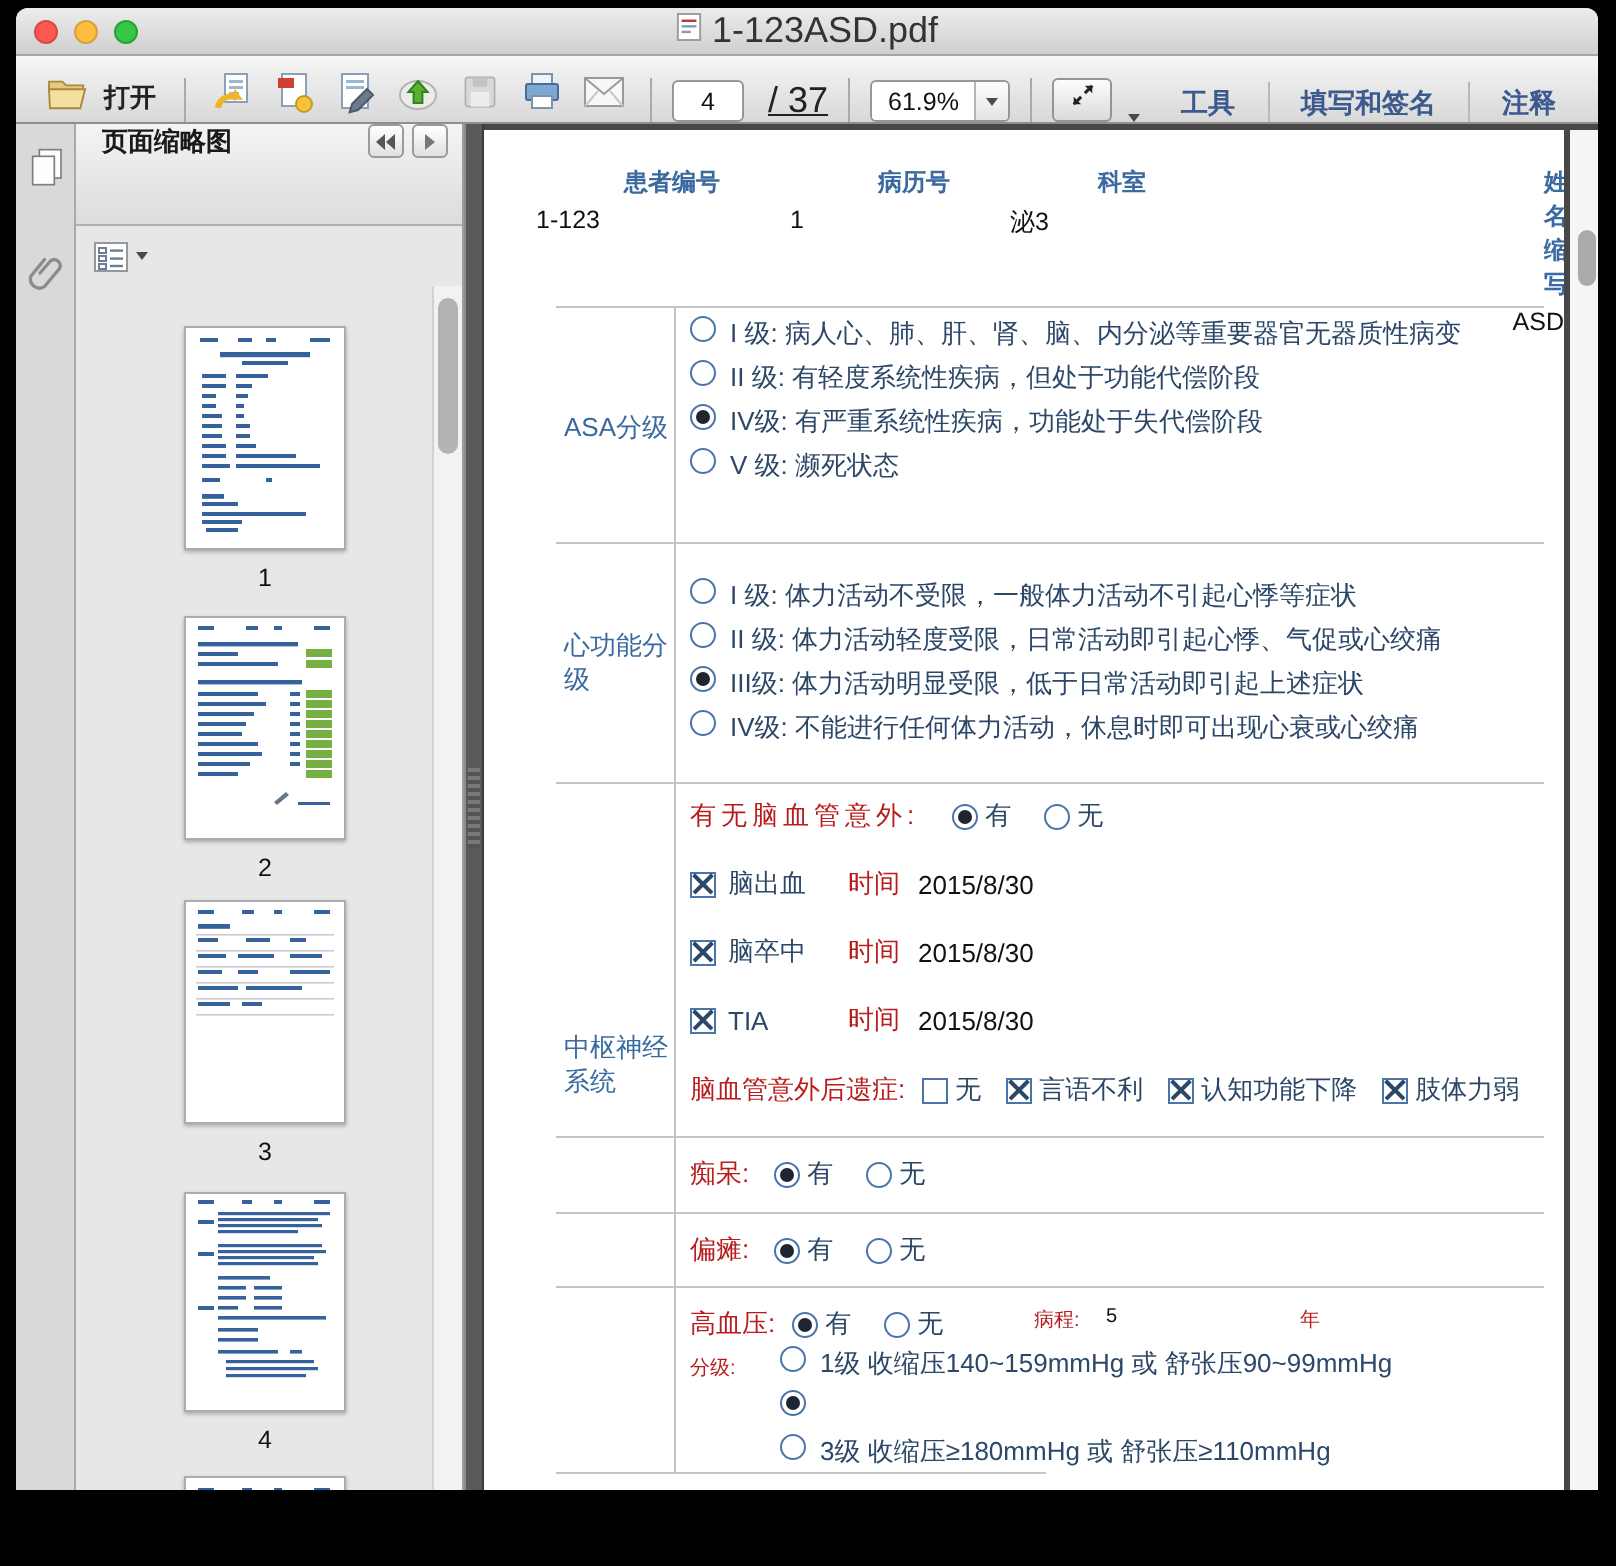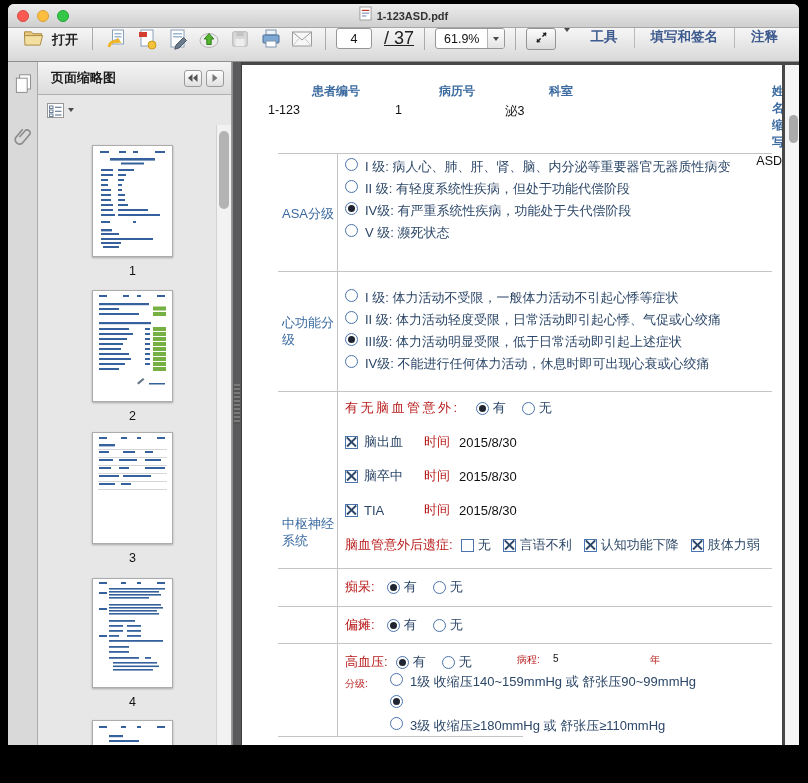--- a/index.html
+++ b/index.html
@@ -13,25 +13,25 @@
   
   .titlebar { height:24px; flex:none; background:linear-gradient(#ececec,#cfcfcf);
     border-bottom:1px solid #a6a6a6; display:flex; align-items:center; position:relative; }
   .traffic { display:flex; gap:8px; padding-left:9px; z-index:2; }
   .light { width:12px; height:12px; border-radius:50%; }
   .light.red { background:#fb5a52; border:1px solid #d94a42; }
   .light.yellow { background:#fdbd3f; border:1px solid #d9a135; }
   .light.green { background:#34c748; border:1px solid #27a336; }
   .title-center { position:absolute; left:0; right:0; top:0; bottom:0;
     display:flex; justify-content:center; align-items:center; gap:5px; }
-  .title-text { font-size:11px; font-weight:bold; color:#333; }
+  .title-text { font-size:18px; font-weight:normal; color:#333; }
 
   
   .toolbar { height:34px; flex:none; background:linear-gradient(#f6f6f6,#d8d8d8);
-    border-bottom:1px solid #8f8f8f; display:flex; align-items:flex-start; padding:0 10px; gap:5px; }
+    border-bottom:1px solid #8f8f8f; display:flex; align-items:flex-end; padding:0 10px; gap:5px; }
   .tb-sep { width:1px; height:22px; background:#ababab; margin:0 5px; flex:none; }
   .tb-open { display:flex; align-items:center; gap:6px; padding:0 4px; }
   .open-label { font-size:13px; font-weight:bold; color:#222; }
   .tb-icon { width:26px; height:26px; display:flex; align-items:center; justify-content:center; flex:none; }
   .page-box { width:36px; height:21px; background:#fff; border:1px solid #979797; border-radius:3px;
     text-align:center; font-size:12.5px; color:#111; font-family:"Liberation Sans",sans-serif; }
   .page-total { font-size:18px; color:#222; margin-left:7px;text-decoration:underline; }
   .zoom-box { height:21px; background:#fff; border:1px solid #979797; border-radius:3px;
     display:flex; align-items:center; overflow:hidden; }
   .zoom-val { padding:0 8px; font-size:12.5px; color:#111; }
@@ -48,22 +48,22 @@
 
   
   .content { flex:1; display:flex; min-height:0; }
 
   .icon-strip { width:30px; flex:none; background:#d9d9d9; border-right:1px solid #aaa;
     display:flex; flex-direction:column; align-items:center; padding-top:8px; gap:26px; }
   .strip-btn { width:24px; height:28px; display:flex; align-items:center; justify-content:center; }
 
   .sidebar { width:194px; flex:none; display:flex; flex-direction:column;
     background:#e7e7e7; border-right:1px solid #9c9c9c; }
-  .sb-header { height:33px; flex:none; background:linear-gradient(#f4f4f4,#dcdcdc);
-    border-bottom:1px solid #b0b0b0; display:flex; align-items:center; padding:0 7px; gap:4px; }
+  .sb-header { height:51px; flex:none; background:linear-gradient(#f4f4f4,#dcdcdc);
+    border-bottom:1px solid #b0b0b0; display:flex; padding:0 7px; gap:4px; }
   .sb-title { flex:1; font-size:13px; font-weight:bold; color:#1a1a1a; padding-left:6px; }
   .sb-nav-btn { width:18px; height:17px; border:1px solid #9a9a9a; border-radius:3px;
     background:linear-gradient(#fff,#e0e0e0); display:flex; align-items:center; justify-content:center; }
   .sb-options { height:30px; flex:none; display:flex; align-items:center; padding:0 9px; }
   .sb-opt-btn { display:flex; align-items:center; gap:4px; }
   .sb-thumbs { flex:1; position:relative; overflow:hidden; background:#e7e7e7; }
   .thumb { position:absolute; left:54px; width:81px; }
   .t-page { width:81px; background:#fff; border:1px solid #acacac; box-shadow:0 1px 2px rgba(0,0,0,.28); overflow:hidden; }
   .t-num { text-align:center; font-size:12.5px; color:#111; margin-top:7px; }
   .tsvg { display:block; width:100%; }

